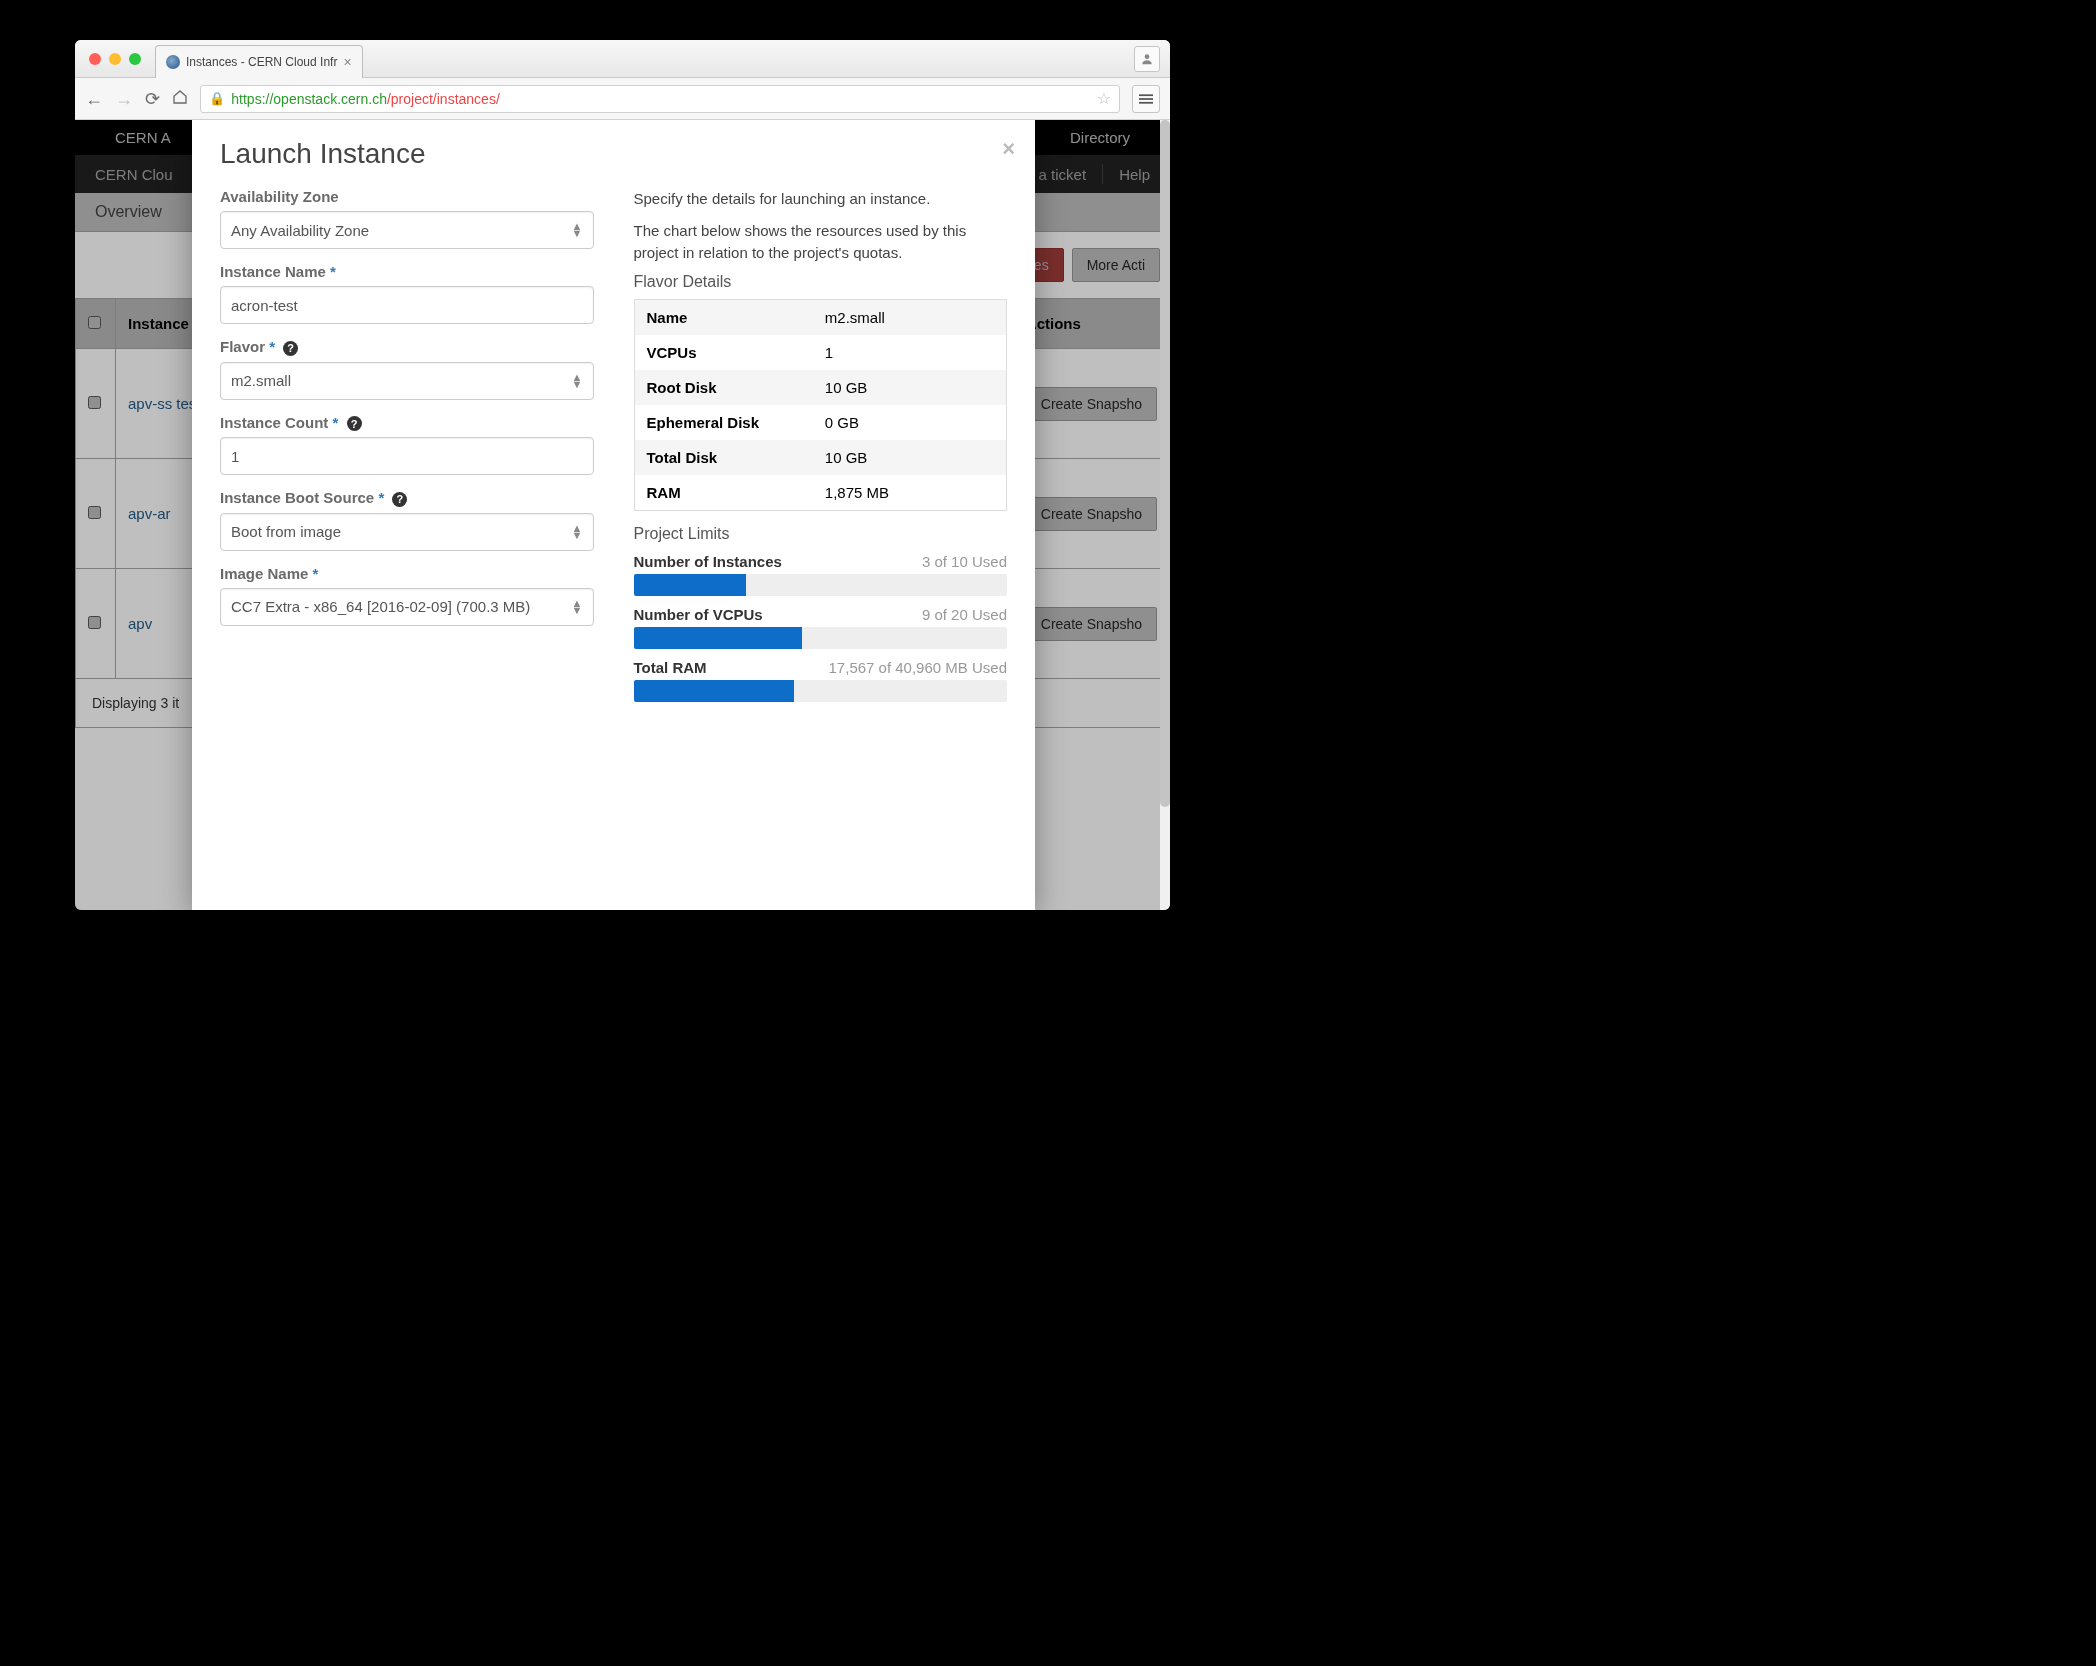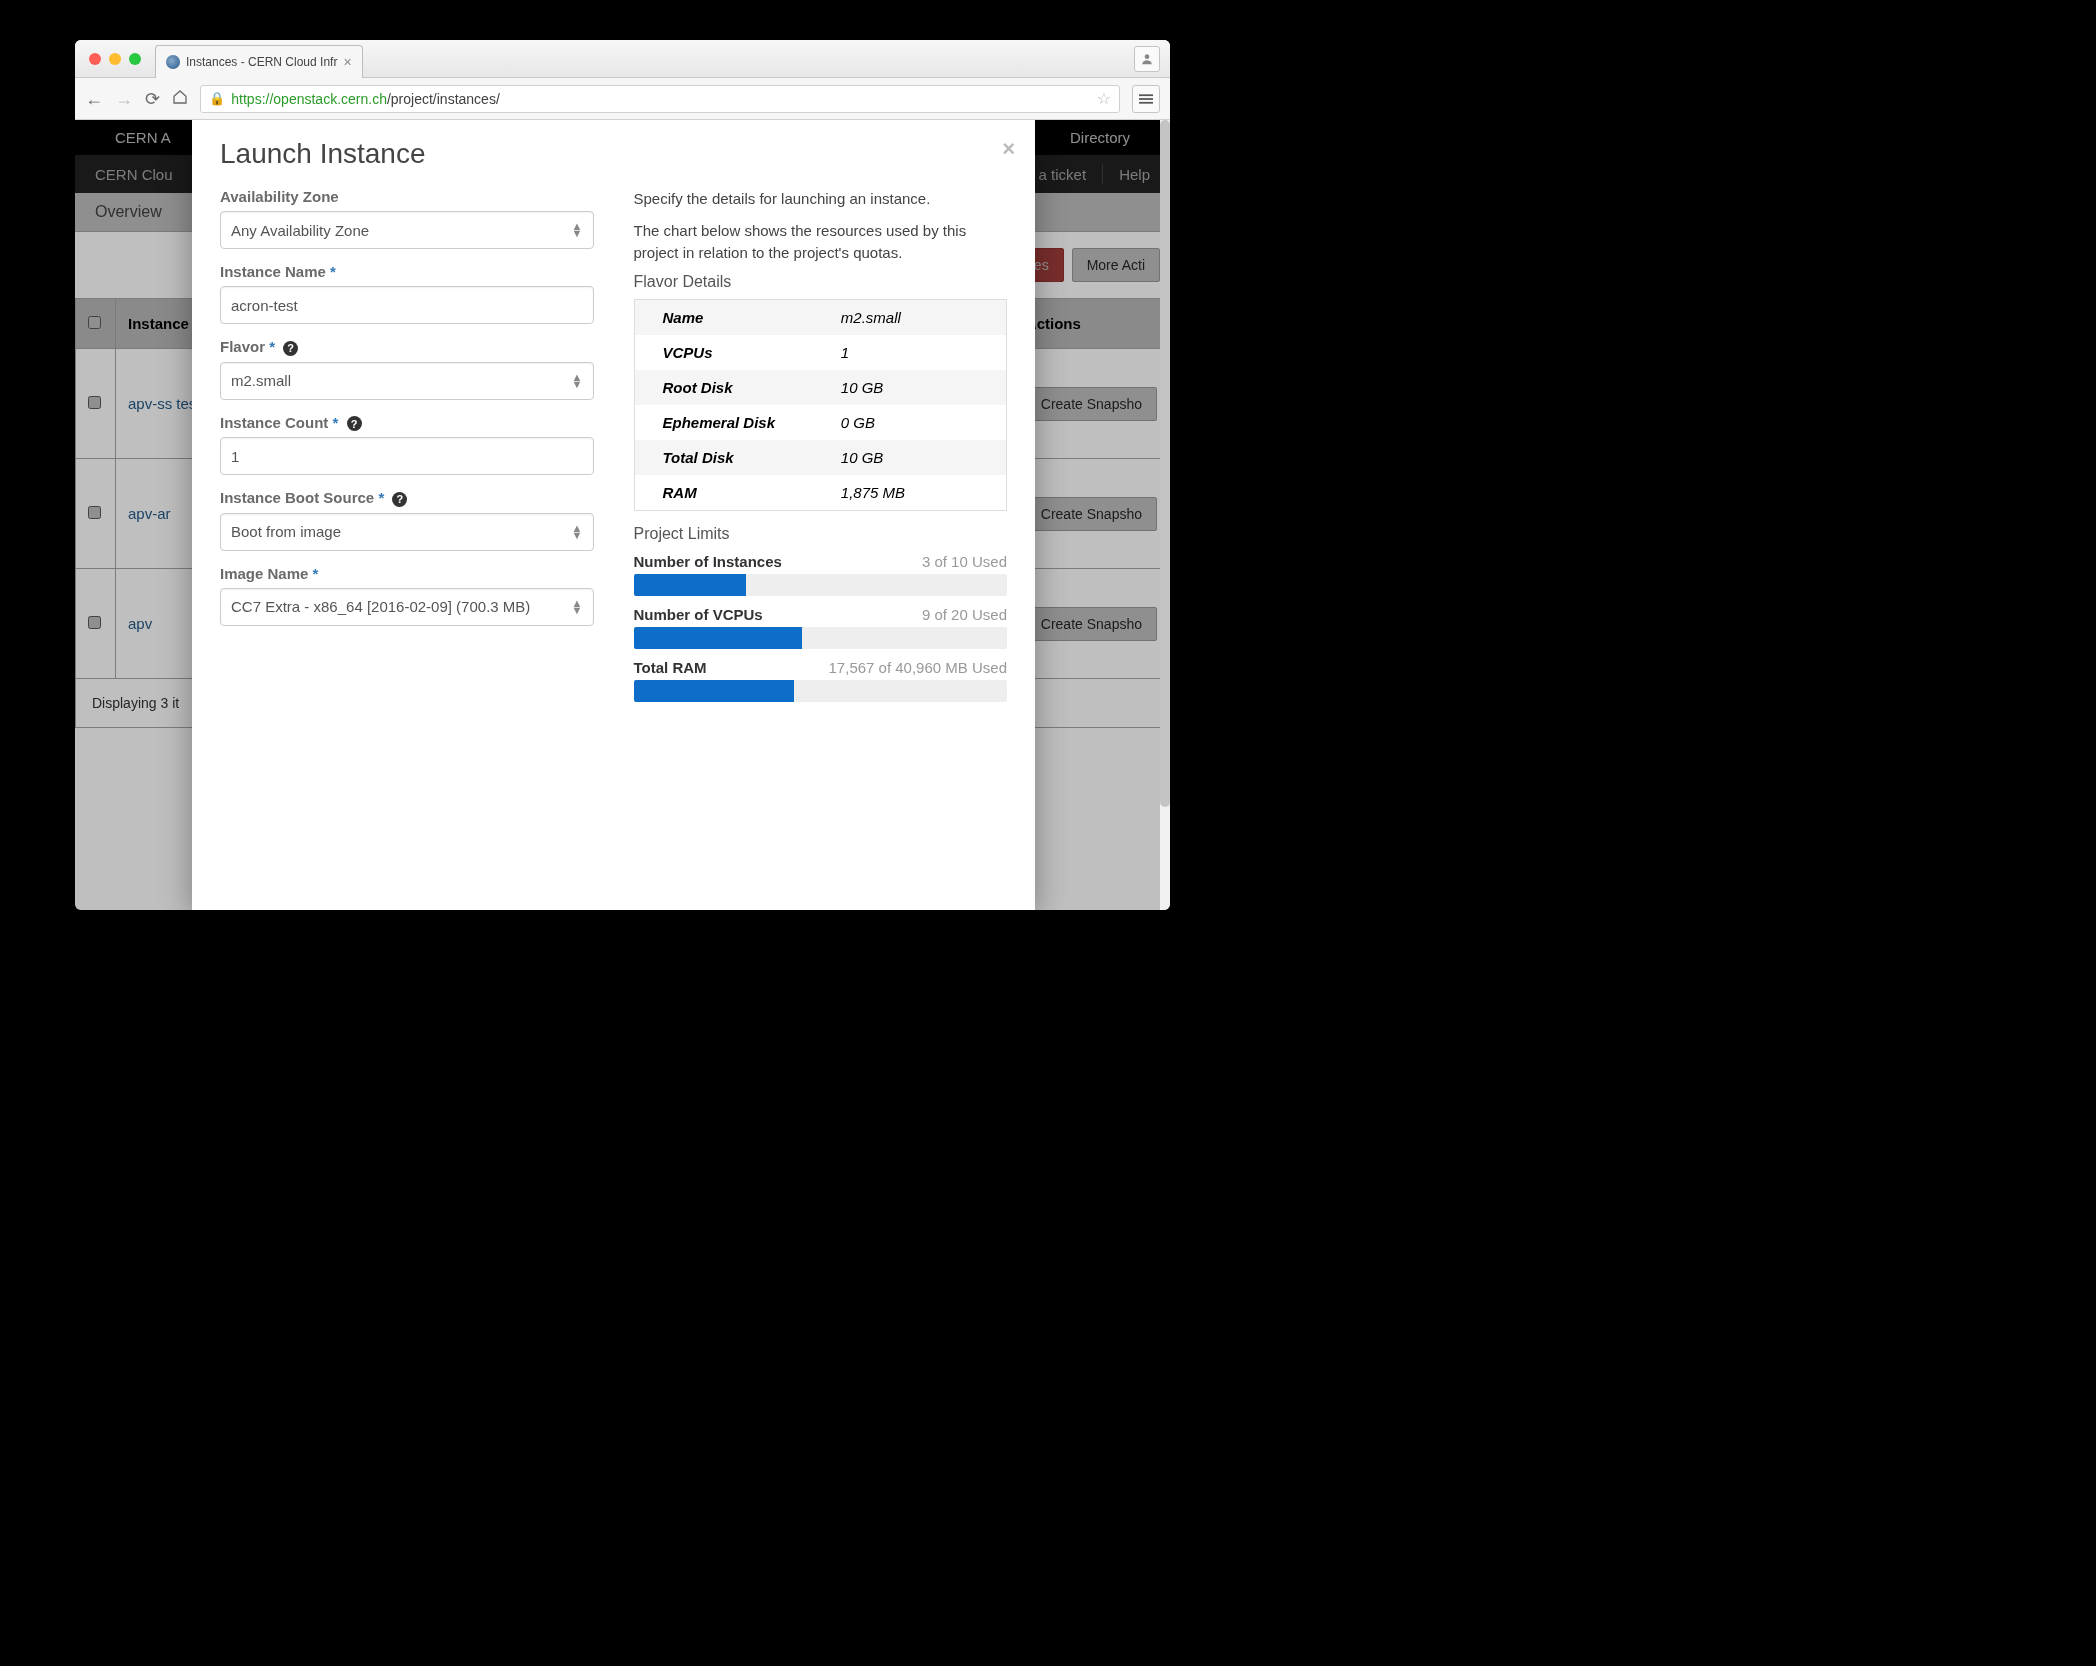--- a/index.html
+++ b/index.html
@@ -51,21 +51,21 @@
 }
 .toolbtn { color: #6a6a6a; font-size: 18px; line-height: 1; cursor: pointer; }
 .toolbtn.disabled { color: #c0c0c0; }
 .urlbar {
   flex: 1; height: 28px; border: 1px solid #d0d0d0; border-radius: 3px;
   background: #fff; display: flex; align-items: center; padding: 0 8px;
   font-size: 14px; color: #444; gap: 6px;
 }
 .lock { color: #2a2; font-size: 13px; }
 .url-domain { color: #2a9b2a; }
-.url-path { color: #404040; }
+.url-path { color: #ef4444; }
 .star { margin-left: auto; color: #bbb; font-size: 16px; }
 .menu-btn { width: 28px; height: 28px; border: 1px solid #c5c5c5; border-radius: 3px;
   background: #fafafa; display: flex; align-items: center; justify-content: center;
   color: #555; }
 
 .viewport { position: relative; height: calc(100% - 80px); overflow: hidden; }
 
 .page-bg { position: absolute; inset: 0; filter: brightness(.75); }
 .topnav { background: #000; color: #fff; height: 35px; display: flex; align-items: center;
   padding: 0 40px; font-size: 15px; }
@@ -116,21 +116,21 @@
   padding: 14px 10px; font-size: 15px; color: #555; background: #fff;
   box-shadow: inset 0 1px 2px rgba(0,0,0,.06);
 }
 .mselect { position: relative; display: flex; align-items: center; cursor: pointer; }
 .mselect .chev { position: absolute; right: 10px; color: #888; font-size: 11px;
   display: flex; flex-direction: column; line-height: .6; }
 .mtext { font-size: 15px; color: #444; margin-bottom: 10px; line-height: 1.45; }
 .msection { font-size: 16px; color: #555; margin: 14px 0 8px; font-weight: 400; }
 .msection.top { margin-top: 4px; }
 table.flavor { width: 100%; border-collapse: collapse; border: 1px solid #ddd; font-size: 15px; }
-table.flavor td { padding: 9px 28px; font-style: italic; }
+table.flavor td { padding: 9px 12px; }
 table.flavor tr:nth-child(odd) td:first-child { background: #f5f5f5; }
 table.flavor tr:nth-child(odd) td { background: #f5f5f5; }
 table.flavor tr:nth-child(even) td { background: #fff; }
 table.flavor td:first-child { font-weight: 700; width: 48%; }
 .quota-row { margin: 10px 0 4px; }
 .quota-head { display: flex; justify-content: space-between; font-size: 15px; }
 .quota-head b { color: #333; }
 .quota-head span { color: #999; }
 .bar { height: 22px; background: #eee; border-radius: 2px; margin-top: 4px; overflow: hidden; }
 .bar-fill { height: 100%; background: #0d6dc9; }

